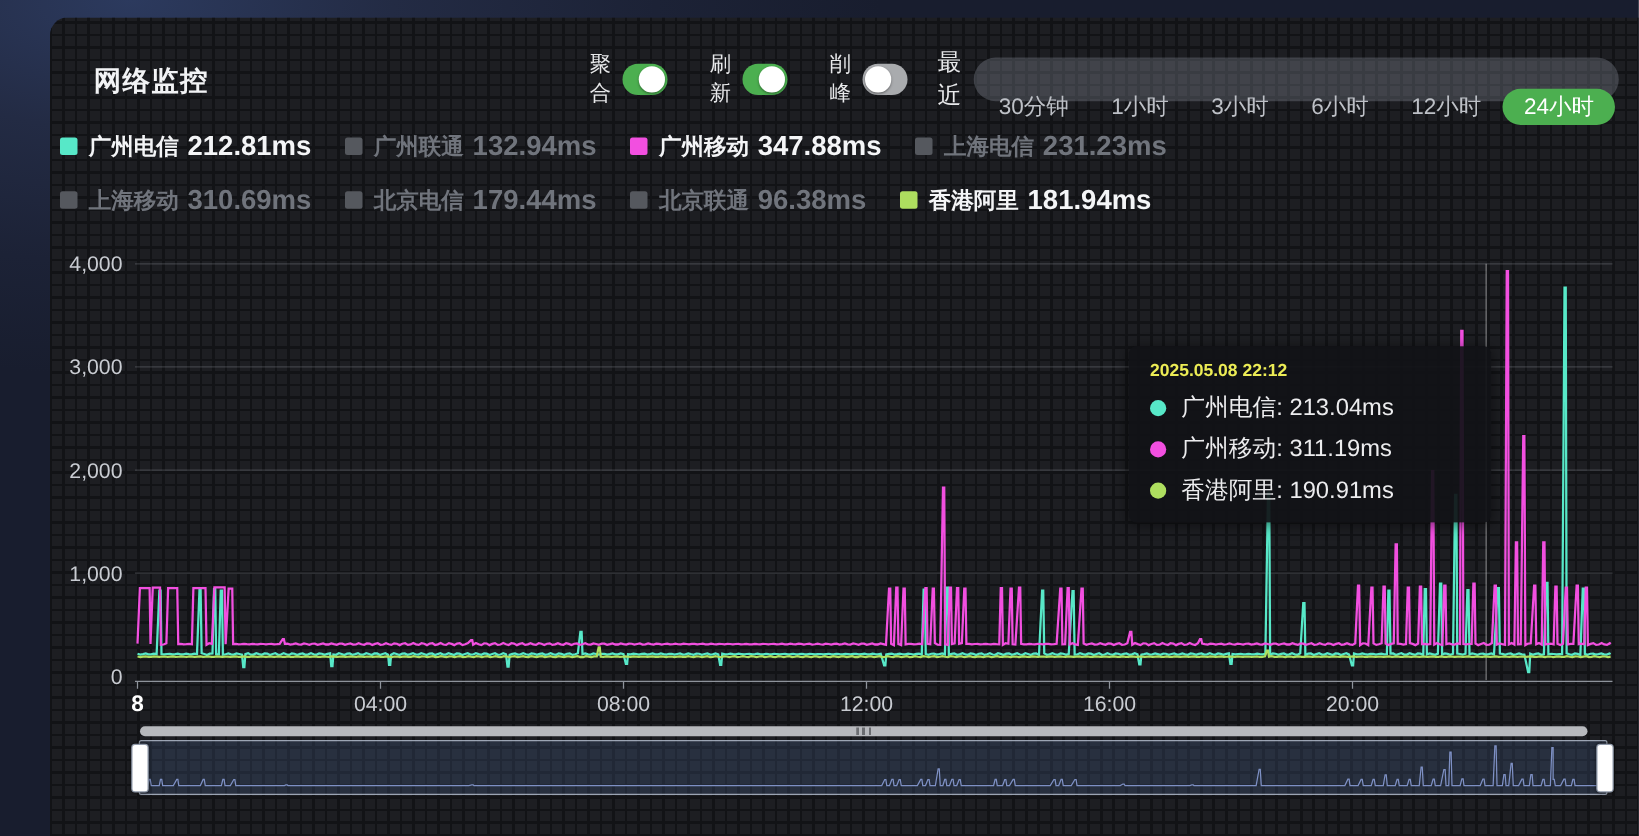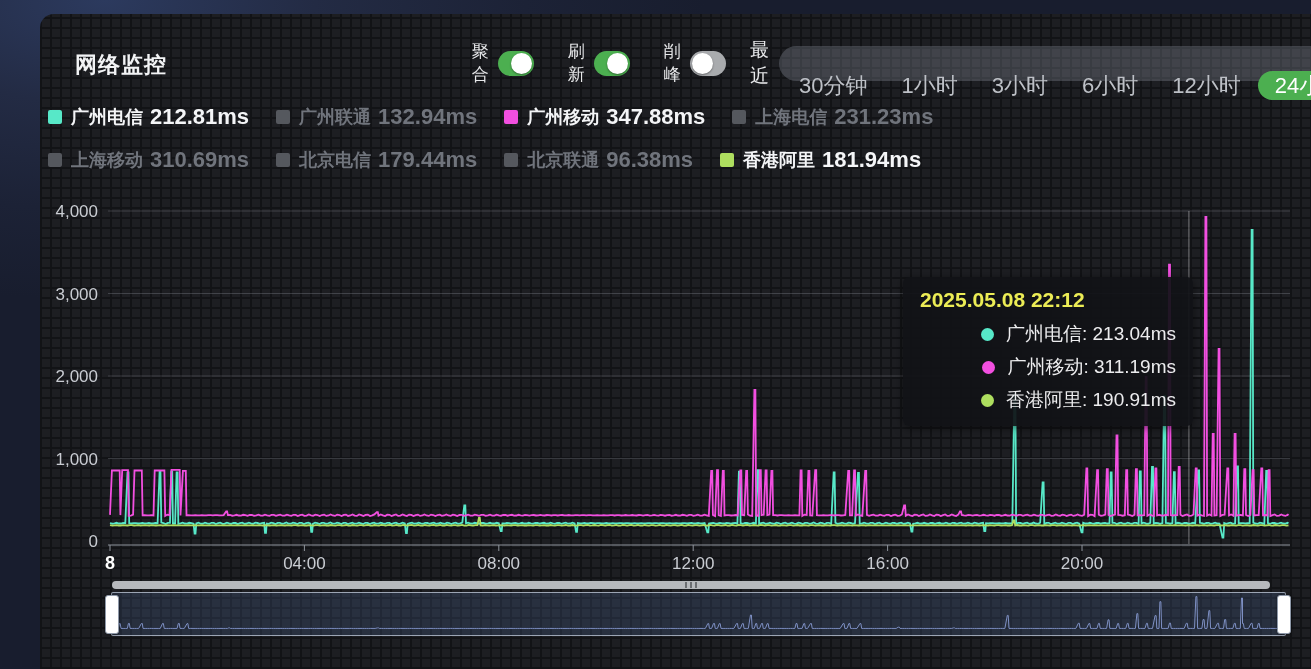--- a/index.html
+++ b/index.html
@@ -22,41 +22,41 @@
   .tglwrap{display:flex;align-items:center;margin-right:24px;text-align:right;}
   .tlabel{font-size:17px;color:#e8e9eb;margin-right:9px;}
   .toggle{width:46px;height:25px;border-radius:13px;position:relative;cursor:pointer;}
   .toggle.on{background:#4caf50;}
   .toggle.off{background:#a9abae;}
   .knob{position:absolute;top:2px;width:21px;height:21px;border-radius:50%;background:#fff;box-shadow:0 1px 2px rgba(0,0,0,.4);}
   .toggle.on .knob{right:2px;}
   .toggle.off .knob{left:2px;}
   .recent{font-size:19px;color:#e8e9eb;margin-left:auto;margin-right:10px;}
   .ranges{display:flex;align-items:center;background:rgba(150,156,168,.30);border-radius:18px;height:35px;padding:0 3px;}
-  .range{font-size:22px;color:#bdc0c6;padding:0 17px;line-height:29px;border-radius:15px;cursor:pointer;white-space:nowrap;margin-top:44px;}
+  .range{font-size:18px;color:#bdc0c6;padding:0 17px;line-height:29px;border-radius:15px;cursor:pointer;white-space:nowrap;margin-top:44px;}
   .range.sel{background:#4caf50;color:#fff;text-align:center;}
   
   .legend{position:absolute;left:48px;top:104px;right:30px;}
   .lrow{display:flex;align-items:center;margin-bottom:17px;}
   .litem{display:flex;align-items:center;margin-right:27px;cursor:pointer;}
   .lmark{width:14px;height:14px;border-radius:2px;margin-right:9px;flex:0 0 auto;}
   .lname{font-size:18px;font-weight:600;margin-right:7px;white-space:nowrap;}
   .lval{font-size:22px;font-weight:600;white-space:nowrap;}
   .litem.inactive .lname,.litem.inactive .lval{color:#70747c;font-weight:700;}
   .litem.active .lname,.litem.active .lval{color:#f4f5f7;}
   
   svg.chart{position:absolute;left:0;top:0;}
   
   .tooltip{
     position:absolute;left:903px;top:277px;width:256px;
     background:rgba(17,18,23,.93);border-radius:6px;padding:11px 17px 13px 17px;
     box-shadow:0 2px 10px rgba(0,0,0,.5);
   }
-  .tt-time{font-size:21px;font-weight:700;color:#ecec55;margin-bottom:9px;}
-  .tt-row{display:flex;align-items:center;margin-top:7px;justify-content:flex-end;}
+  .tt-time{font-size:14px;font-weight:700;color:#ecec55;margin-bottom:9px;}
+  .tt-row{display:flex;align-items:center;margin-top:7px;}
   .tt-dot{width:13px;height:13px;border-radius:50%;margin-right:12px;flex:0 0 auto;}
   .tt-text{font-size:19px;color:#ececee;white-space:nowrap;}
   
   .dz-grip{position:absolute;left:112px;top:581px;width:1158px;height:8px;border-radius:4px;background:#b7b9bd;cursor:pointer;}
   .dz-griplines{position:absolute;left:50%;top:1px;width:12px;height:6px;margin-left:-6px;
     background:repeating-linear-gradient(90deg,#6b6d71 0 2px,transparent 2px 5px);}
   .dz-track{position:absolute;left:111px;top:592px;width:1173px;height:42px;
     border:1px solid rgba(195,205,220,.75);background:rgba(72,96,140,.28);border-radius:2px;cursor:pointer;}
   .dz-handle{position:absolute;top:595px;width:12px;height:37px;background:#fff;border:1px solid #8e98a8;border-radius:3px;cursor:ew-resize;box-shadow:0 0 3px rgba(0,0,0,.5);}
   .dz-handle.left{left:105px;}

